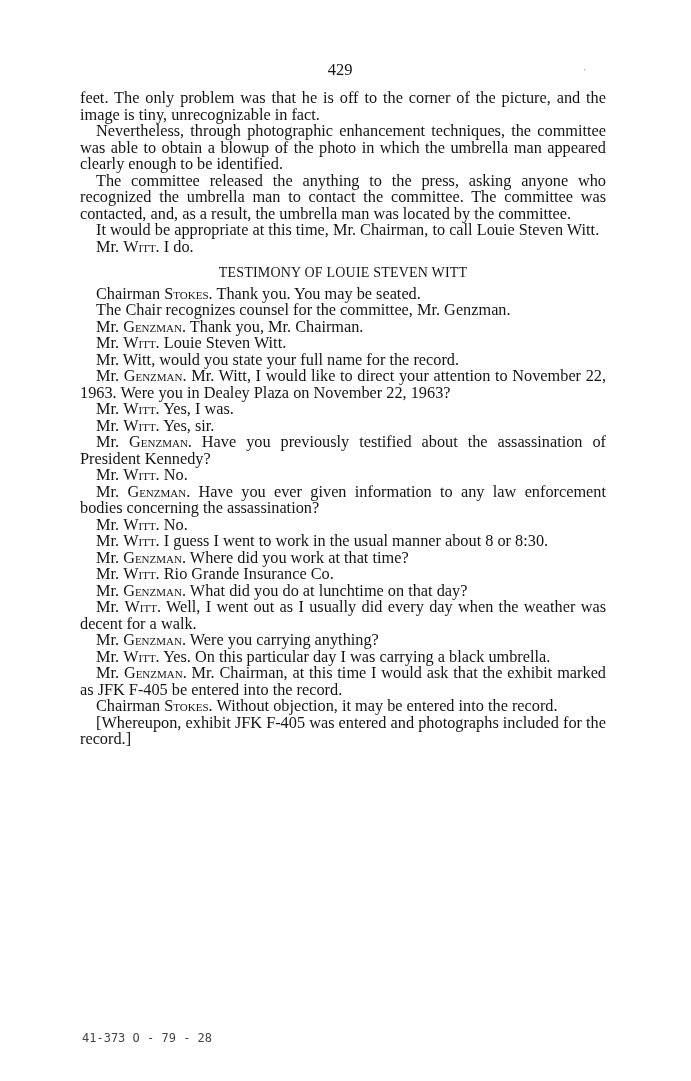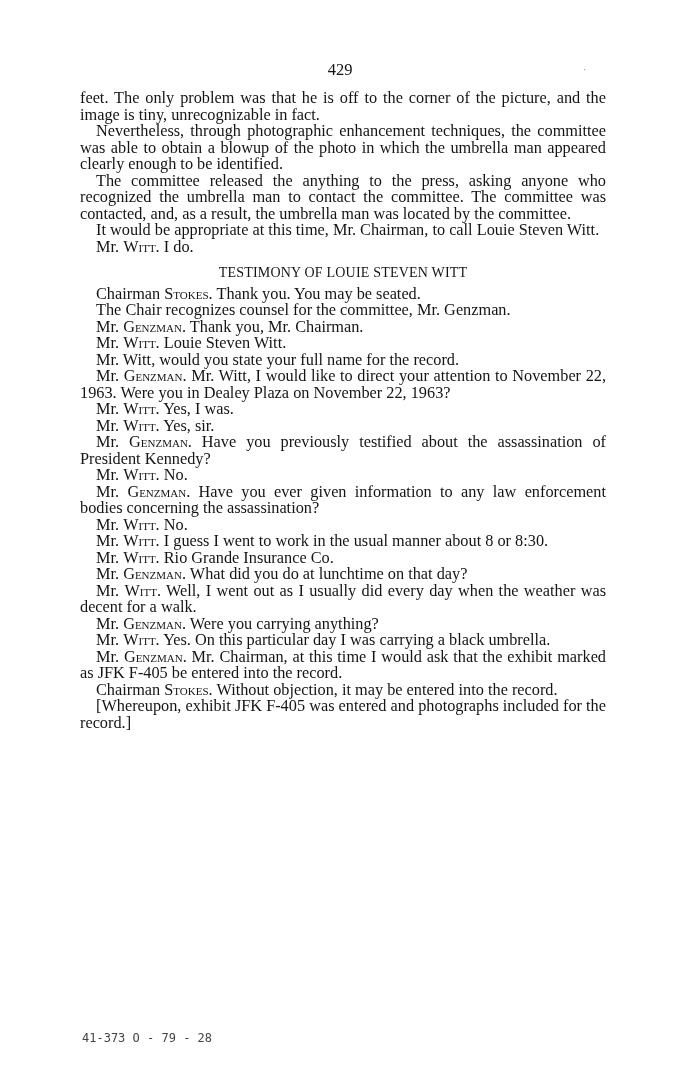--- a/index.html
+++ b/index.html
@@ -36,20 +36,21 @@
       <p class="para"><span>Mr. </span><span class="sc">Witt</span><span>. Louie Steven Witt.</span></p>
       <p class="para"><span>Mr. Witt, would you state your full name for the record.</span></p>
       <p class="para"><span>Mr. </span><span class="sc">Genzman</span><span>. Mr. Witt, I would like to direct your attention to November 22, 1963. Were you in Dealey Plaza on November 22, 1963?</span></p>
       <p class="para"><span>Mr. </span><span class="sc">Witt</span><span>. Yes, I was.</span></p>
       <p class="para"><span>Mr. </span><span class="sc">Witt</span><span>. Yes, sir.</span></p>
       <p class="para"><span>Mr. </span><span class="sc">Genzman</span><span>. Have you previously testified about the assassination of President Kennedy?</span></p>
       <p class="para"><span>Mr. </span><span class="sc">Witt</span><span>. No.</span></p>
       <p class="para"><span>Mr. </span><span class="sc">Genzman</span><span>. Have you ever given information to any law enforcement bodies concerning the assassination?</span></p>
       <p class="para"><span>Mr. </span><span class="sc">Witt</span><span>. No.</span></p>
       <p class="para"><span>Mr. </span><span class="sc">Witt</span><span>. I guess I went to work in the usual manner about 8 or 8:30.</span></p>
+      <p class="para"><span>Mr. </span><span class="sc">Genzman</span><span>. Where did you work at that time?</span></p>
       <p class="para"><span>Mr. </span><span class="sc">Witt</span><span>. Rio Grande Insurance Co.</span></p>
       <p class="para"><span>Mr. </span><span class="sc">Genzman</span><span>. What did you do at lunchtime on that day?</span></p>
       <p class="para"><span>Mr. </span><span class="sc">Witt</span><span>. Well, I went out as I usually did every day when the weather was decent for a walk.</span></p>
       <p class="para"><span>Mr. </span><span class="sc">Genzman</span><span>. Were you carrying anything?</span></p>
       <p class="para"><span>Mr. </span><span class="sc">Witt</span><span>. Yes. On this particular day I was carrying a black umbrella.</span></p>
       <p class="para"><span>Mr. </span><span class="sc">Genzman</span><span>. Mr. Chairman, at this time I would ask that the exhibit marked as JFK F-405 be entered into the record.</span></p>
       <p class="para"><span>Chairman </span><span class="sc">Stokes</span><span>. Without objection, it may be entered into the record.</span></p>
       <p class="para"><span>[Whereupon, exhibit JFK F-405 was entered and photographs included for the record.]</span></p>
     </div>
 </div>

